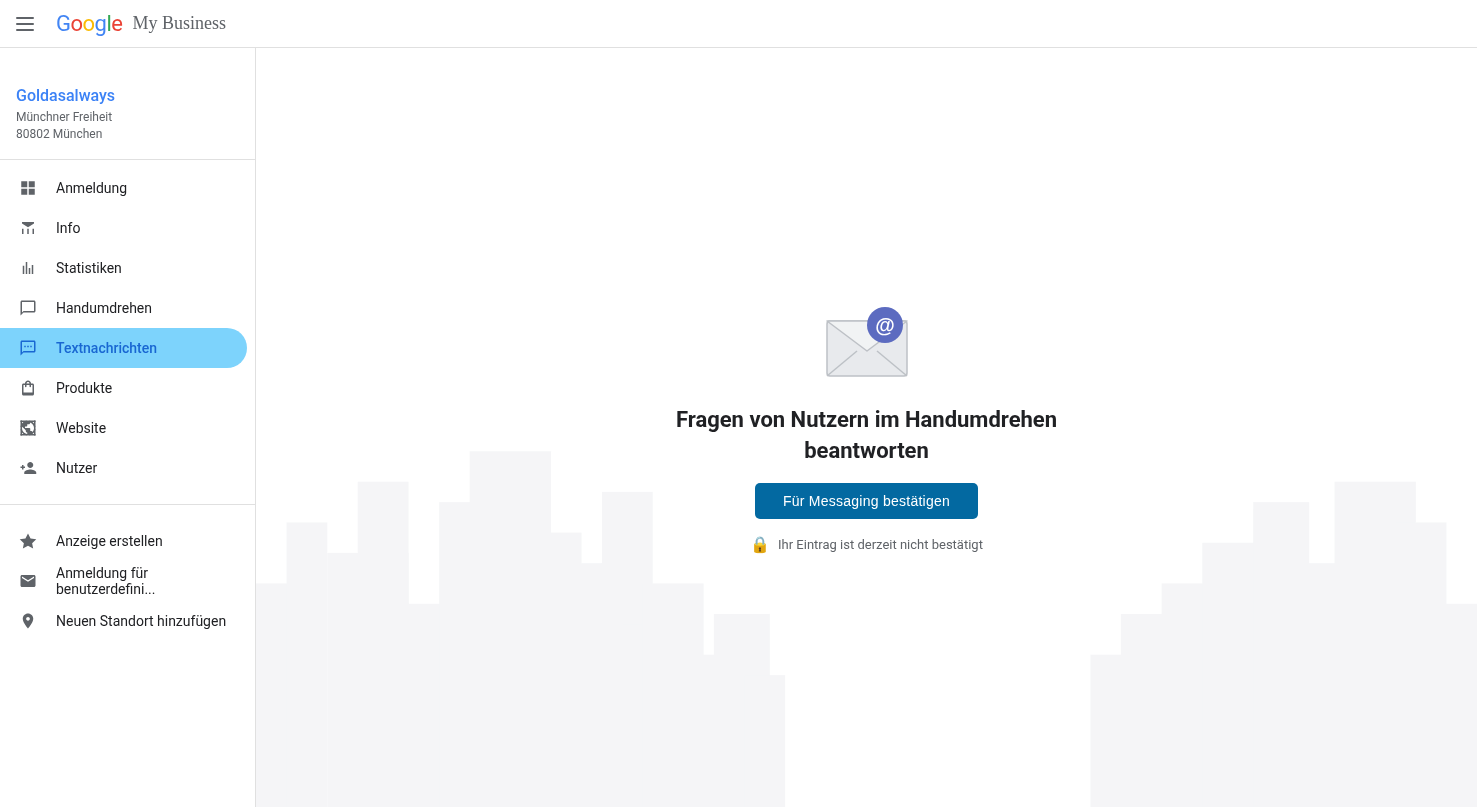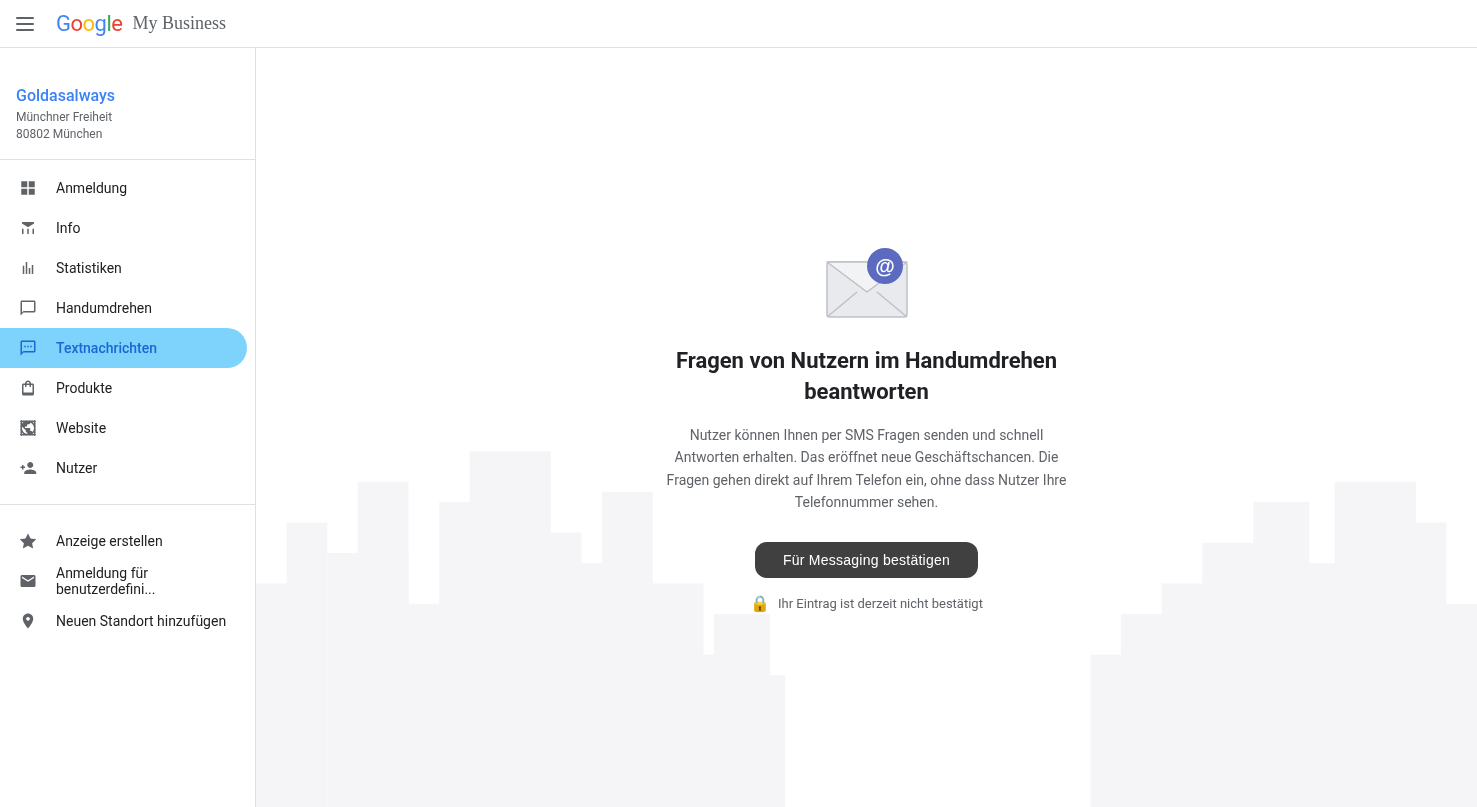--- a/index.html
+++ b/index.html
@@ -182,24 +182,24 @@
 
     .main-description {
       font-size: 14px;
       color: #5f6368;
       line-height: 1.6;
       margin-bottom: 28px;
       max-width: 420px;
     }
 
     .confirm-button {
-      background: #404040;
+      background: #0369a1;
       color: #fff;
       border: none;
-      border-radius: 12px;
+      border-radius: 5px;
       padding: 10px 28px;
       font-size: 14px;
       font-weight: 500;
       cursor: pointer;
       margin-bottom: 16px;
       letter-spacing: 0.25px;
     }
 
     .status-row {
       display: flex;
@@ -427,21 +427,20 @@
 
           <circle cx="63" cy="24" r="18" fill="#5c6bc0"></circle>
           <text x="63" y="31" text-anchor="middle" font-size="20" font-weight="bold" fill="white" font-family="Arial">@</text>
 
           <line x1="5" y1="75" x2="35" y2="50" stroke="#bdc1c6" stroke-width="1.5"></line>
           <line x1="85" y1="75" x2="55" y2="50" stroke="#bdc1c6" stroke-width="1.5"></line>
         </svg>
       </div>
 
       <h1 class="main-title">Fragen von Nutzern im Handumdrehen beantworten</h1>
-      <p class="main-description">Nutzer können Ihnen per SMS Fragen senden und schnell Antworten erhalten. Das eröffnet neue Geschäftschancen. Die Fragen gehen direkt auf Ihrem Telefon ein, ohne dass Nutzer Ihre Telefonnummer sehen.</p>
 
       <button class="confirm-button">Für Messaging bestätigen</button>
 
       <div class="status-row">
         <span class="lock-icon">🔒</span>
         <span>Ihr Eintrag ist derzeit nicht bestätigt</span>
       </div>
     </div>
   </div>
 

